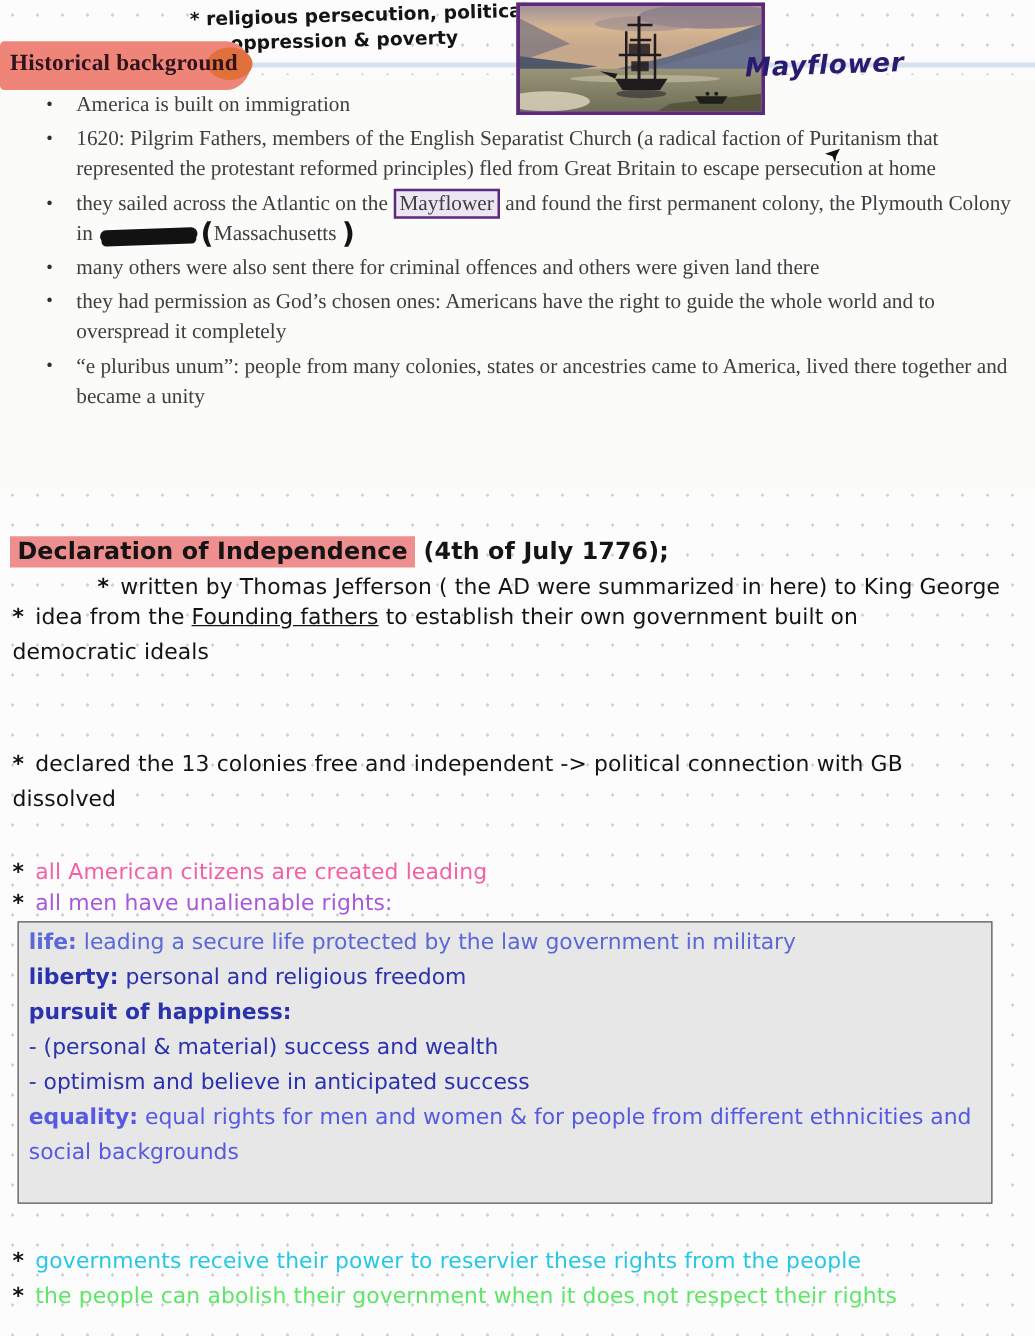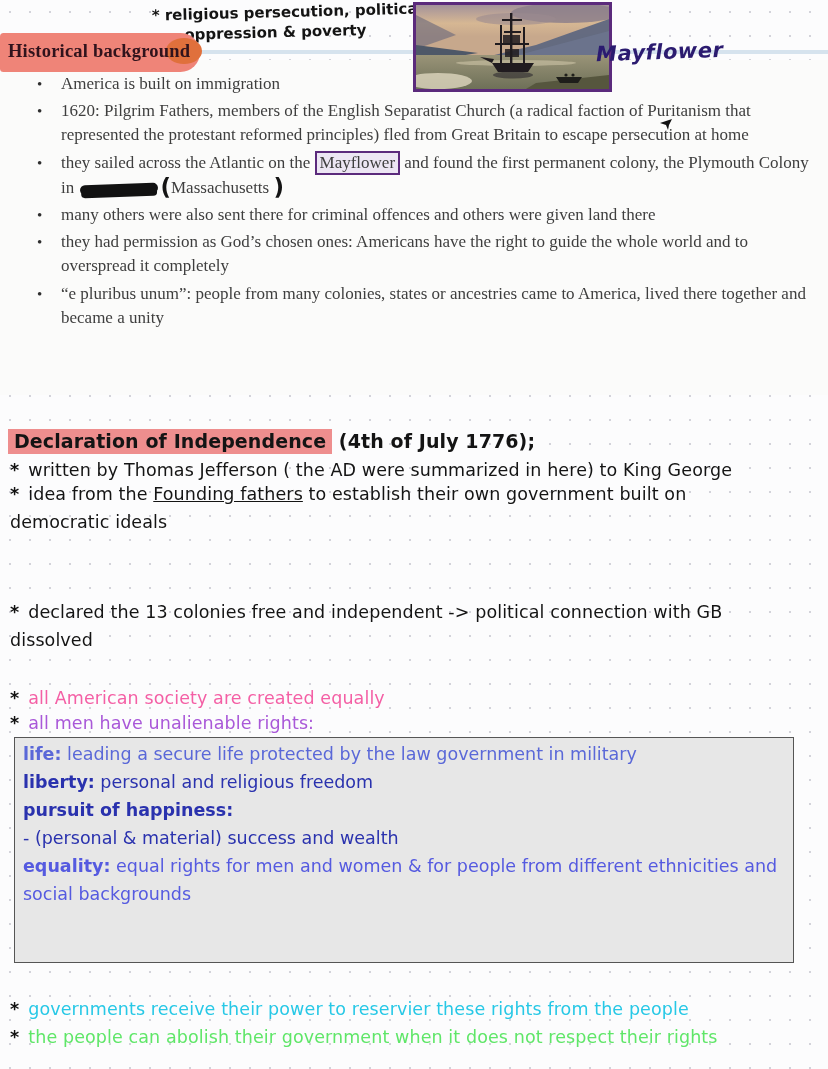--- a/index.html
+++ b/index.html
@@ -49,21 +49,21 @@
     vertical-align:-2px;color:#141414;}
 
   
   .cursor{position:absolute;left:658px;top:116px;}
 
   
   .note{position:absolute;font-family:"DejaVu Sans", sans-serif;color:#141414;
     font-size:17.5px;line-height:28px;letter-spacing:.1px;font-weight:500;}
   .decl-heading{left:8px;top:427px;font-size:19px;font-weight:700;}
   .hl-red{background:#ee8e8e;border-radius:0;padding:1px 6px 2px 6px;text-align:center;}
-  .p-written{left:10px;top:456px;width:790px;}
+  .p-written{left:10px;top:456px;width:790px;text-align:right;}
   .p-idea{left:10px;top:480px;width:720px;}
   .p-idea .u{text-decoration:underline;}
   .p-declared{left:10px;top:598px;width:720px;}
   .p-colored{width:790px;}
   .star{color:#111;font-weight:700;margin-right:9px;}
   .pink{color:#f45fa5;}
   .purple{color:#a958d8;}
   .ltblue{color:#55a0ea;}
   .cyan{color:#27c8e6;}
   .green{color:#5fe668;}
@@ -166,32 +166,33 @@
 
   <div class="note p-idea">
     <span class="star">*</span><span>idea from the </span><span class="u">Founding fathers</span><span> to establish their own government built on democratic ideals</span>
   </div>
 
   <div class="note p-declared">
     <span class="star">*</span><span>declared the 13 colonies free and independent -&gt; political connection with GB dissolved</span>
   </div>
 
   <div class="note p-colored" style="left:10px;top:684px;">
-    <span class="star">*</span><span class="pink">all American society are created equally</span>
+    <span class="star">*</span><span class="pink">all American citizens are created leading</span>
   </div>
 
   <div class="note p-colored" style="left:10px;top:709px;">
     <span class="star">*</span><span class="purple">all men have unalienable rights:</span>
   </div>
 
   <div class="rights-box">
     <div class="row-life"><span class="bold">life:</span><span> leading a secure life protected by the law government in military</span></div>
     <div class="row-navy"><span class="bold">liberty:</span><span> personal and religious freedom</span></div>
     <div class="row-navy bold">pursuit of happiness:</div>
     <div class="row-navy">- (personal &amp; material) success and wealth</div>
+    <div class="row-navy">- optimism and believe in anticipated success</div>
     <div class="row-equality"><span class="bold">equality:</span><span> equal rights for men and women &amp; for people from different ethnicities and social backgrounds</span></div>
   </div>
 
 
   <div class="note p-colored" style="left:10px;top:995px;">
     <span class="star">*</span><span class="cyan">governments receive their power to reservier these rights from the people</span>
   </div>
 
   <div class="note p-colored" style="left:10px;top:1023px;">
     <span class="star">*</span><span class="green">the people can abolish their government when it does not respect their rights</span>

